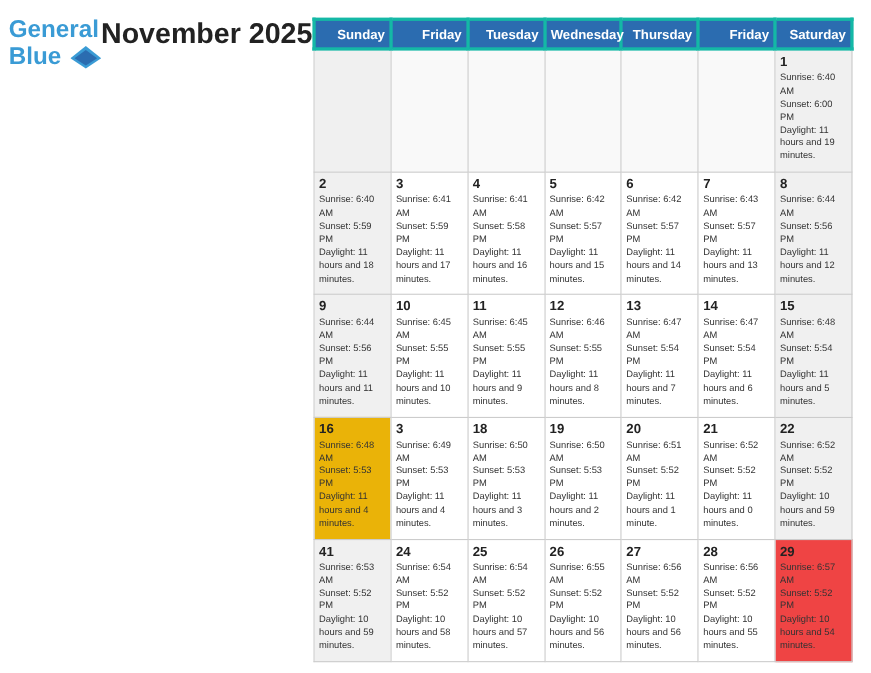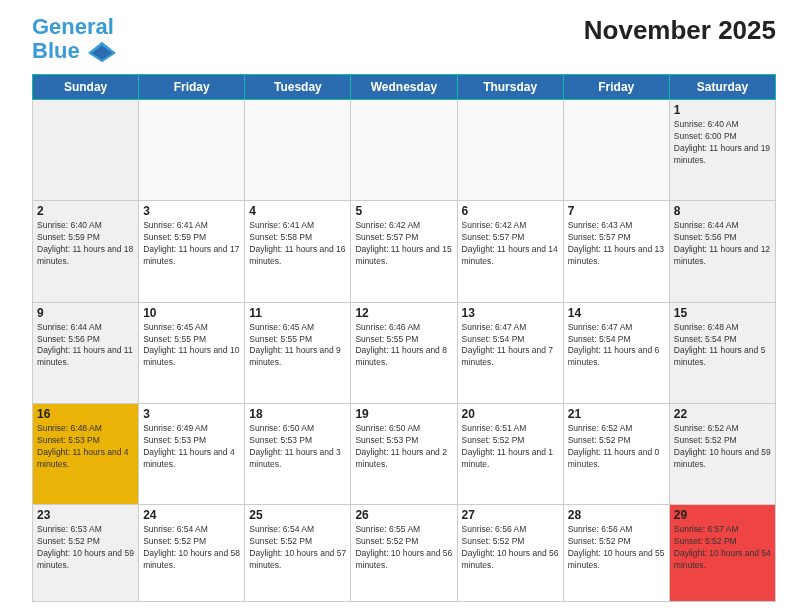--- a/index.html
+++ b/index.html
@@ -6,23 +6,23 @@
     body {
       font-family: Arial, sans-serif;
       background: #fff;
       width: 792px;
       height: 612px;
       overflow: hidden;
     }
     .page {
       width: 792px;
       height: 612px;
-      padding: 16px 16px 10px 32px;
+      padding: 16px 16px 10px 8px;
       display: flex;
-      flex-direction: column;
+      flex-direction: row;
     }
     .header {
       display: flex;
       align-items: flex-start;
       justify-content: space-between;
       margin-bottom: 8px;
     }
     .logo {
       display: flex;
       align-items: center;
@@ -59,22 +59,22 @@
       border-collapse: collapse;
       flex: 1;
       table-layout: fixed;
     }
     thead th {
       background-color: #2b6cb0;
       color: #fff;
       font-size: 12px;
       font-weight: bold;
       padding: 5px 4px;
-      text-align: center;
-      border: 1px solid #14b8a6;
+      text-align: right;
+      border: 3px solid #14b8a6;
     }
     tbody td {
       border: 1px solid #ccc;
       vertical-align: top;
       padding: 3px 4px;
       font-size: 9px;
       color: #333;
       height: 74px;
       background: #fff;
     }
@@ -231,21 +231,21 @@
             <div class="day-number">21</div>
             <div class="day-info">Sunrise: 6:52 AM<br>Sunset: 5:52 PM<br>Daylight: 11 hours and 0 minutes.</div>
           </td>
           <td style="background: rgb(240, 240, 240);">
             <div class="day-number">22</div>
             <div class="day-info">Sunrise: 6:52 AM<br>Sunset: 5:52 PM<br>Daylight: 10 hours and 59 minutes.</div>
           </td>
         </tr>
         <tr>
           <td style="background: rgb(240, 240, 240);">
-            <div class="day-number">23</div>
+            <div class="day-number">41</div>
             <div class="day-info">Sunrise: 6:53 AM<br>Sunset: 5:52 PM<br>Daylight: 10 hours and 59 minutes.</div>
           </td>
           <td>
             <div class="day-number">24</div>
             <div class="day-info">Sunrise: 6:54 AM<br>Sunset: 5:52 PM<br>Daylight: 10 hours and 58 minutes.</div>
           </td>
           <td>
             <div class="day-number">25</div>
             <div class="day-info">Sunrise: 6:54 AM<br>Sunset: 5:52 PM<br>Daylight: 10 hours and 57 minutes.</div>
           </td>

